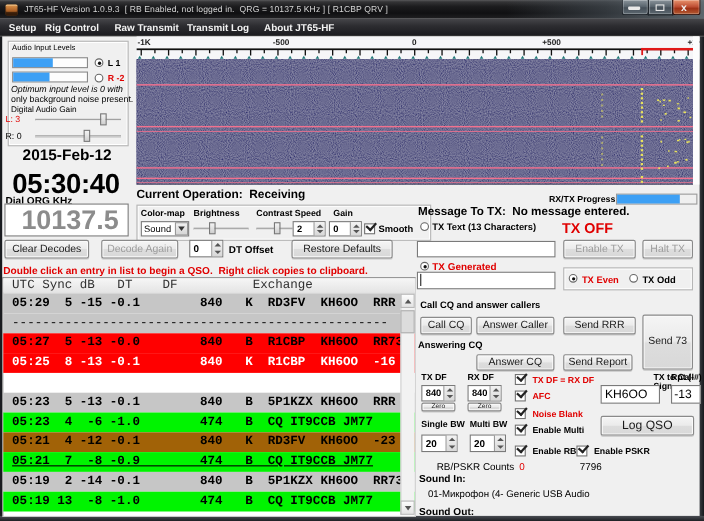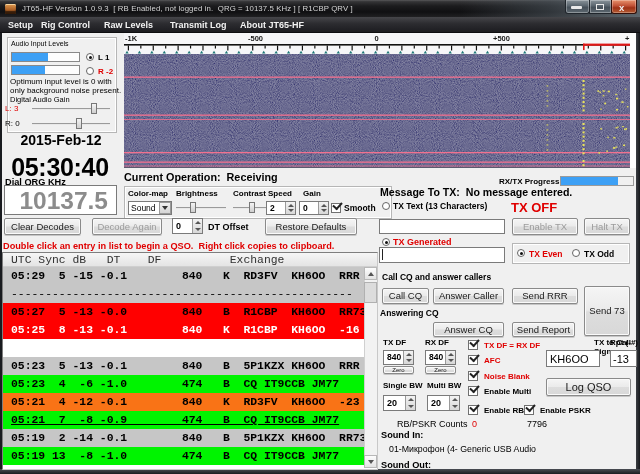--- a/index.html
+++ b/index.html
@@ -35,41 +35,41 @@
 <div class="abs" style="left:565px;top:0;width:25px;height:14px;background:linear-gradient(180deg,#8a949b 0%,#57626b 48%,#454f58 54%,#5d6870 100%);border:1px solid #20262c;border-top:none;border-radius:0 0 3px 3px;box-shadow:inset 0 0 0 1px rgba(255,255,255,.3);"></div>
 <div class="abs" style="left:589px;top:0;width:23px;height:14px;background:linear-gradient(180deg,#8a949b 0%,#57626b 48%,#454f58 54%,#5d6870 100%);border:1px solid #20262c;border-top:none;box-shadow:inset 0 0 0 1px rgba(255,255,255,.3);"></div>
 <div class="abs" style="left:611px;top:0;width:26px;height:14px;background:linear-gradient(180deg,#e8926d 0%,#c05136 45%,#9e3116 60%,#b45c33 100%);border:1px solid #33100a;border-top:none;border-radius:0 0 3px 3px;box-shadow:inset 0 0 0 1px rgba(255,255,255,.28);"></div>
 <div class="abs" style="left:571px;top:6px;width:11px;height:2.5px;background:#e9e9e9;border-radius:1px;"></div>
 <div class="abs" style="left:596px;top:3.5px;width:8px;height:6px;border:1.5px solid #e9e9e9;"></div>
 <div class="abs b" style="left:619px;top:1.5px;font-size:9.5px;color:#f0f0f0;">x</div>
 
 <div class="abs" style="left:0;top:17px;width:640px;height:16px;background:linear-gradient(180deg,#46464a 0%,#2c2c30 45%,#1c1c20 100%);border-bottom:1px solid #0e0e10;"></div>
 <div class="abs" style="left:8px;top:20px;font-size:9px;color:#f2f2f2;font-weight:600;">Setup</div>
 <div class="abs" style="left:41px;top:20px;font-size:9px;color:#f2f2f2;font-weight:600;">Rig Control</div>
-<div class="abs" style="left:104px;top:20px;font-size:9px;color:#f2f2f2;font-weight:600;">Raw Levels</div>
+<div class="abs" style="left:104px;top:20px;font-size:9px;color:#f2f2f2;font-weight:600;">Raw Transmit</div>
 <div class="abs" style="left:170px;top:20px;font-size:9px;color:#f2f2f2;font-weight:600;">Transmit Log</div>
 <div class="abs" style="left:240px;top:20px;font-size:9px;color:#f2f2f2;font-weight:600;">About JT65-HF</div>
 
 <div class="abs" style="left:0;top:33px;width:2px;height:441px;background:#191b1f;"></div>
 <div class="abs" style="left:636px;top:33px;width:4px;height:441px;background:linear-gradient(90deg,#3a3d42,#16181c);"></div>
 <div class="abs" style="left:0;top:469px;width:640px;height:5px;background:linear-gradient(180deg,#4a4d53,#1a1c20);"></div>
 
 <div class="gb" style="left:7px;top:37px;width:110px;height:96px;"></div>
 <div class="abs" style="left:11px;top:40px;font-size:7px;">Audio Input Levels</div>
 <div class="pb" style="left:11px;top:52px;width:69px;height:10px;">
     <div class="f" style="width:36px;"></div>
   </div>
 <div class="pb" style="left:11px;top:65px;width:69px;height:10px;">
     <div class="f" style="width:33px;"></div>
   </div>
 <div class="rad on" style="left:86px;top:53px;"></div>
 <div class="abs b" style="left:98px;top:53px;font-size:8px;">L 1</div>
 <div class="rad" style="left:86px;top:67px;"></div>
 <div class="abs b red" style="left:98px;top:67px;font-size:8px;">R -2</div>
-<div class="abs" style="left:10px;top:77px;font-size:8px;">Optimum input level is 0 with</div>
+<div class="abs" style="left:10px;top:77px;font-size:8px;font-style:italic;">Optimum input level is 0 with</div>
 <div class="abs" style="left:10px;top:86px;font-size:8px;">only background noise present.</div>
 <div class="abs" style="left:10px;top:95px;font-size:7.5px;">Digital Audio Gain</div>
 <div class="abs red" style="left:5px;top:104px;font-size:8px;">L: 3</div>
 <div class="sl-tr" style="left:32px;top:108px;width:78px;"></div>
 <div class="sl-th" style="left:91px;top:103px;"></div>
 <div class="abs" style="left:5px;top:119px;font-size:8px;">R: 0</div>
 <div class="sl-tr" style="left:32px;top:123px;width:78px;"></div>
 <div class="sl-th" style="left:76px;top:118px;"></div>
 
 <div class="abs b" style="left:0;top:132px;width:122px;text-align:center;font-size:14px;">2015-Feb-12</div>
@@ -301,21 +301,21 @@
 <div class="abs" style="left:2px;top:252px;width:376px;height:218px;background:#fff;border:1px solid #7e7e7e;border-right-color:#c8c8c8;border-bottom-color:#c8c8c8;"></div>
 <div class="abs" style="left:3px;top:253px;width:374px;height:14px;background:linear-gradient(180deg,#f6f6f6,#e4e4e4);border-bottom:1px solid #cfcfcf;"></div>
 <div class="abs" style="left:11px;top:253px;font-family:'Liberation Mono',monospace;font-size:11.4px;line-height:14px;color:#303030;white-space:pre;">UTC Sync dB   DT    DF          Exchange</div>
 <div id="rows" class="abs" style="left:3px;top:267px;width:374px;height:198px;">
     <div class="row" style="top:0px;background:#c6c6c6;color:#000;"><span style="position:relative;left:8px;">05:29  5 -15 -0.1        840   K  RD3FV  KH6OO  RRR</span></div>
     <div class="row" style="top:18px;background:#c6c6c6;color:#000;font-weight:normal;"><span style="position:relative;left:8px;">--------------------------------------------------</span></div>
     <div class="row" style="top:36px;background:#ff0000;color:#000;"><span style="position:relative;left:8px;">05:27  5 -13 -0.0        840   B  R1CBP  KH6OO  RR73</span></div>
     <div class="row" style="top:54px;background:#ff0000;color:#fff;"><span style="position:relative;left:8px;">05:25  8 -13 -0.1        840   K  R1CBP  KH6OO  -16</span></div>
     <div class="row" style="top:90px;background:#c6c6c6;color:#000;"><span style="position:relative;left:8px;">05:23  5 -13 -0.1        840   B  5P1KZX KH6OO  RRR</span></div>
     <div class="row" style="top:108px;background:#00f400;color:#000;"><span style="position:relative;left:8px;">05:23  4  -6 -1.0        474   B  CQ IT9CCB JM77</span></div>
-    <div class="row" style="top:126px;background:#f97316;color:#000;"><span style="position:relative;left:8px;">05:21  4 -12 -0.1        840   K  RD3FV  KH6OO  -23</span></div>
+    <div class="row" style="top:126px;background:#a16207;color:#000;"><span style="position:relative;left:8px;">05:21  4 -12 -0.1        840   K  RD3FV  KH6OO  -23</span></div>
     <div class="row" style="top:144px;background:#00f400;color:#000;text-decoration:underline;"><span style="position:relative;left:8px;">05:21  7  -8 -0.9        474   B  CQ IT9CCB JM77</span></div>
     <div class="row" style="top:162px;background:#c6c6c6;color:#000;"><span style="position:relative;left:8px;">05:19  2 -14 -0.1        840   B  5P1KZX KH6OO  RR73</span></div>
     <div class="row" style="top:180px;background:#00f400;color:#000;"><span style="position:relative;left:8px;">05:19 13  -8 -1.0        474   B  CQ IT9CCB JM77</span></div>
   </div>
 
 <div class="abs" style="left:364px;top:267px;width:13px;height:201px;background:#f2f2f2;border-left:1px solid #d0d0d0;"></div>
 <div class="abs" style="left:364px;top:267px;width:13px;height:13px;background:linear-gradient(180deg,#fdfdfd,#e3e3e3);border:1px solid #b8b8b8;"></div>
 <div class="abs" style="left:367.5px;top:272px;border-left:3px solid transparent;border-right:3px solid transparent;border-bottom:4px solid #555;"></div>
 <div class="abs" style="left:364px;top:282px;width:13px;height:21px;background:#dcdcdc;border:1px solid #b0b0b0;"></div>
 <div class="abs" style="left:364px;top:455px;width:13px;height:13px;background:linear-gradient(180deg,#fdfdfd,#e3e3e3);border:1px solid #b8b8b8;"></div>

